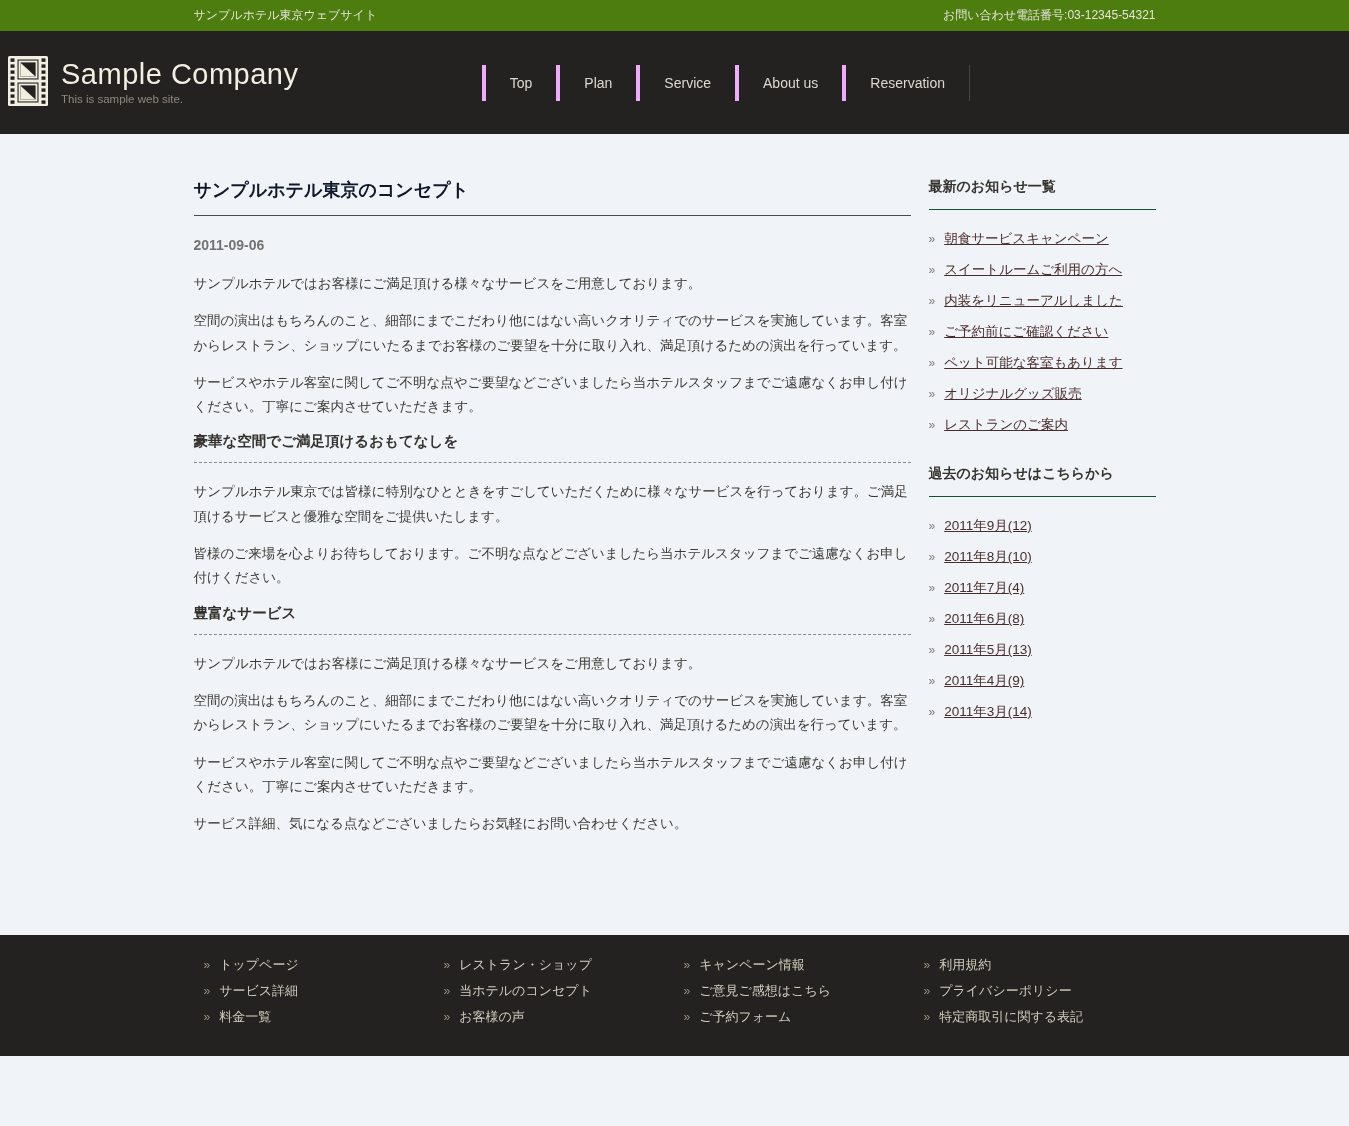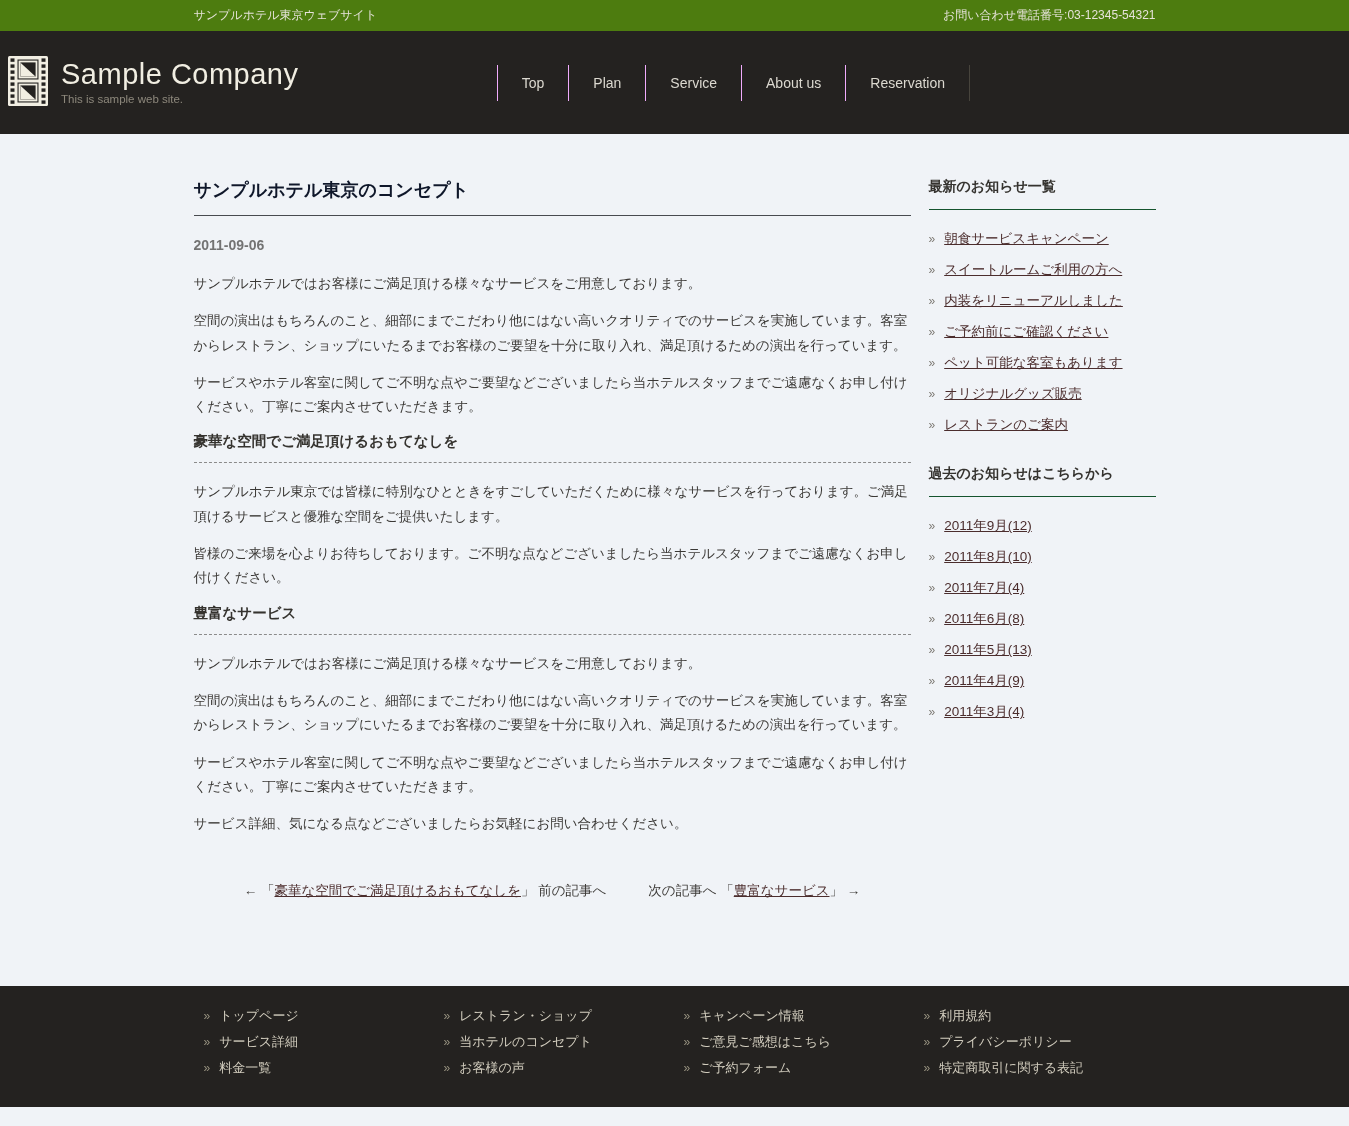--- a/index.html
+++ b/index.html
@@ -24,21 +24,21 @@
   .siteheader { background: #242220; height: 103px; }
   .siteheader .inner {
     height: 100%;
     display: flex; align-items: center; justify-content: space-between; margin-left: 8px;
   }
   .logo { display: flex; align-items: center; gap: 13px; cursor: pointer; }
   .logo-title { font-size: 29px; color: #f1eee2; letter-spacing: 0.5px; line-height: 1; }
   .logo-tagline { font-size: 11.5px; color: #8d887c; margin-top: 4px; }
 
   nav ul { display: flex; list-style: none; margin: 0; padding: 0; }
-  nav li { border-left: 1px solid #f0abfc; }
+  nav li { border-left: 4px solid #f0abfc; }
   nav li:last-child { border-right: 1px solid #47443c; }
   nav a {
     display: block; padding: 10px 24px;
     color: #dcd9d0; font-size: 14px; text-decoration: none;
   }
 
   
   .main { display: flex; gap: 18px; padding: 44px 0 86px; align-items: flex-start; }
   .article { width: 717px; }
   .sidebar { width: 227px; }
@@ -168,23 +168,20 @@
     <h2>豪華な空間でご満足頂けるおもてなしを</h2>
     <p>サンプルホテル東京では皆様に特別なひとときをすごしていただくために様々なサービスを行っております。ご満足頂けるサービスと優雅な空間をご提供いたします。</p>
     <p>皆様のご来場を心よりお待ちしております。ご不明な点などございましたら当ホテルスタッフまでご遠慮なくお申し付けください。</p>
 
     <h2>豊富なサービス</h2>
     <p>サンプルホテルではお客様にご満足頂ける様々なサービスをご用意しております。</p>
     <p>空間の演出はもちろんのこと、細部にまでこだわり他にはない高いクオリティでのサービスを実施しています。客室からレストラン、ショップにいたるまでお客様のご要望を十分に取り入れ、満足頂けるための演出を行っています。</p>
     <p>サービスやホテル客室に関してご不明な点やご要望などございましたら当ホテルスタッフまでご遠慮なくお申し付けください。丁寧にご案内させていただきます。</p>
     <p>サービス詳細、気になる点などございましたらお気軽にお問い合わせください。</p>
 
-    <div class="pagination">
-      <span>← 「</span><a href="#" class="contentlink">豪華な空間でご満足頂けるおもてなしを</a><span>」 前の記事へ</span><span class="gap"></span><span>次の記事へ 「</span><a href="#" class="contentlink">豊富なサービス</a><span>」 →</span>
-    </div>
   </article>
 
   <aside class="sidebar">
     <div class="group">
       <h3>最新のお知らせ一覧</h3>
       <ul>
         <li>
             <span class="bullet">»</span>
             <a href="#" class="contentlink">朝食サービスキャンペーン</a>
           </li>
@@ -237,21 +234,21 @@
         <li>
             <span class="bullet">»</span>
             <a href="#" class="contentlink">2011年5月(13)</a>
           </li>
         <li>
             <span class="bullet">»</span>
             <a href="#" class="contentlink">2011年4月(9)</a>
           </li>
         <li>
             <span class="bullet">»</span>
-            <a href="#" class="contentlink">2011年3月(4)</a>
+            <a href="#" class="contentlink">2011年3月(14)</a>
           </li>
       </ul>
     </div>
   </aside>
 </div>
 
 <footer class="footer">
   <div class="inner menus">
     <div class="fcol">
       <ul>

